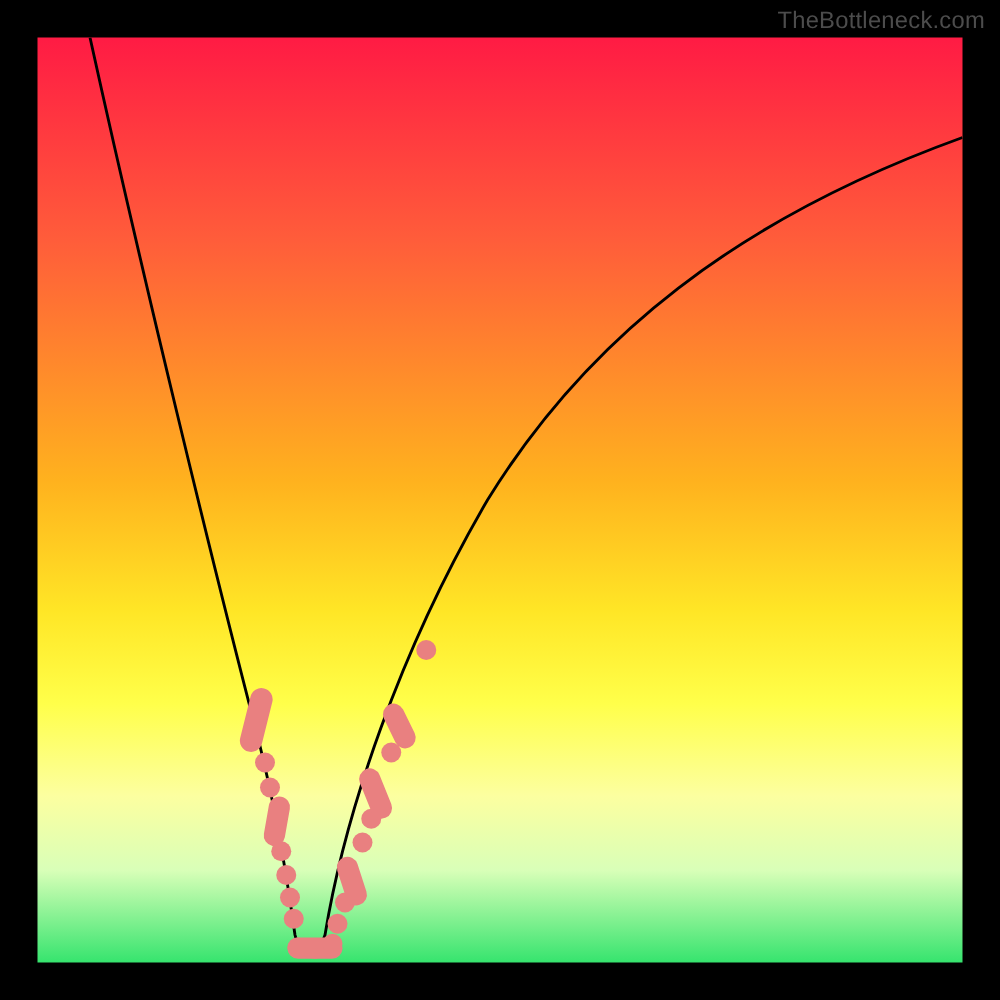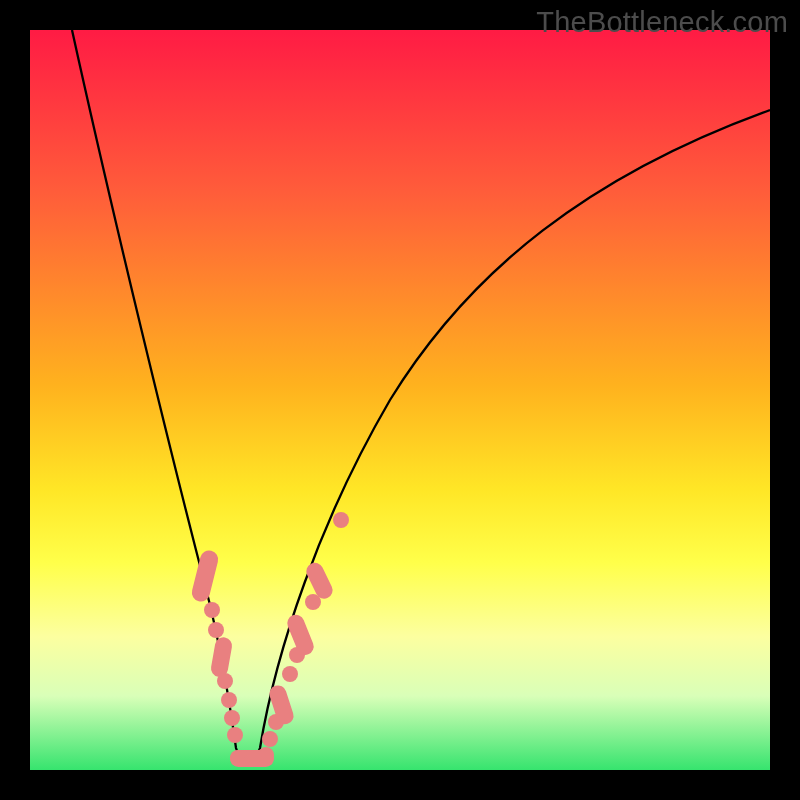--- a/index.html
+++ b/index.html
@@ -25,21 +25,21 @@
       #ffff4a 72%,
       #fcffa0 82%,
       #d9ffb8 90%,
       #36e46e 100%);
   }
   .watermark {
     position: absolute;
     top: 6px;
     right: 12px;
     color: #4c4c4c;
-    font-size: 29px;
+    font-size: 19px;
     font-weight: 500;
     letter-spacing: 0.2px;
   }
   svg.curve {
     position: absolute;
     left: 0;
     top: 0;
     width: 740px;
     height: 740px;
   }

